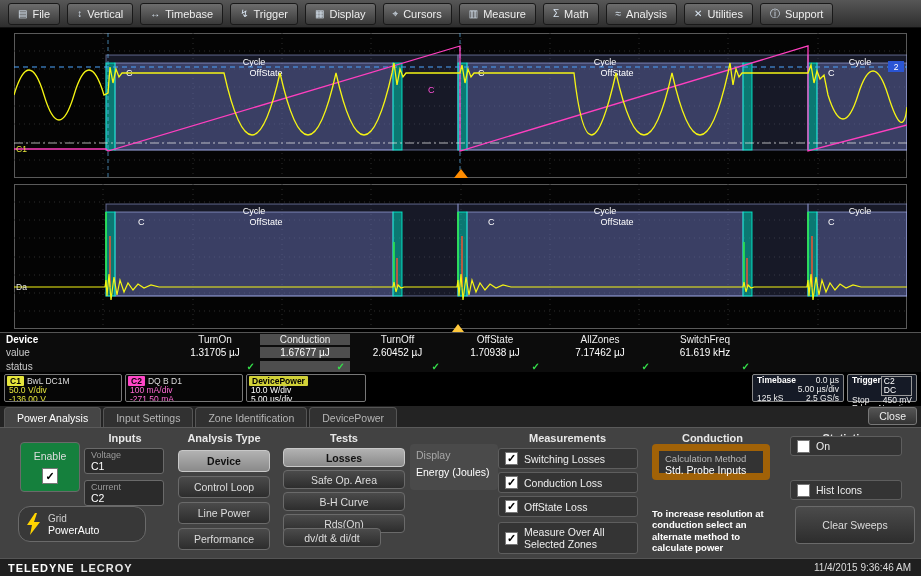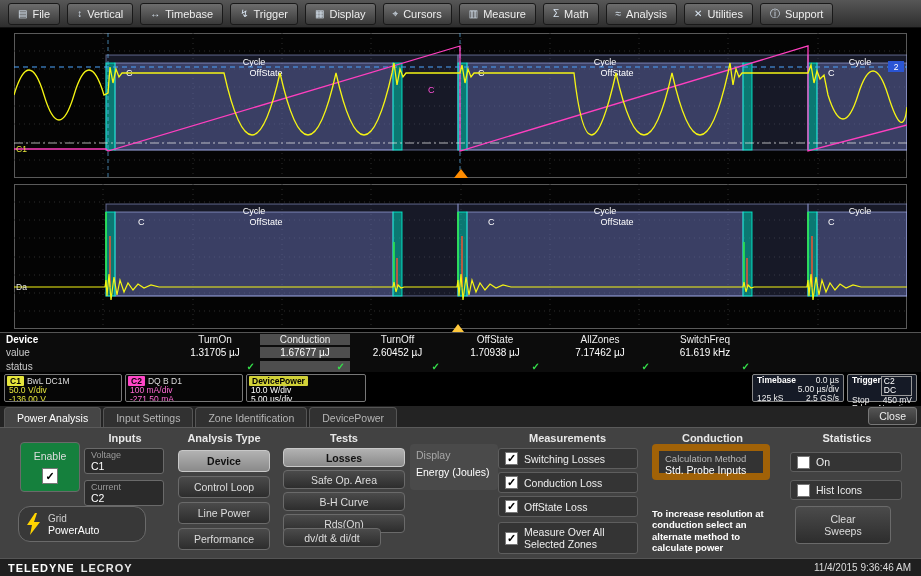--- a/index.html
+++ b/index.html
@@ -379,29 +379,29 @@
   </div>
 
   <div class="sect abs" style="left:650px;top:4px;width:125px">Conduction</div>
   <div class="abs" id="method-box">
     <div class="mlabel">Calculation Method</div>
     <div class="mvalue">Std. Probe Inputs</div>
   </div>
   <div class="abs" id="cond-note">To increase resolution at conduction select an alternate method to calculate power</div>
 
   <div class="sect abs" style="left:788px;top:4px;width:118px">Statistics</div>
-  <div class="chkrow abs" style="left:790px;top:24px;width:112px;height:20px">
+  <div class="chkrow abs" style="left:790px;top:8px;width:112px;height:20px">
     <span class="cb"></span>
     <span>On</span>
   </div>
   <div class="chkrow abs" style="left:790px;top:52px;width:112px;height:20px">
     <span class="cb"></span>
     <span>Hist Icons</span>
   </div>
-  <div class="dbtn abs" style="left:795px;top:78px;width:96px;height:38px;text-align:center;white-space:normal;padding:0 18px">Clear Sweeps</div>
+  <div class="dbtn abs" style="left:795px;top:78px;width:120px;height:38px;text-align:center;white-space:normal;padding:0 18px">Clear Sweeps</div>
 </div>
 
 <div id="statusbar">
   <div class="brand">
     <span>TELEDYNE</span>
     <span class="b2">LECROY</span>
   </div>
   <div>11/4/2015 9:36:46 AM</div>
 </div>
 

